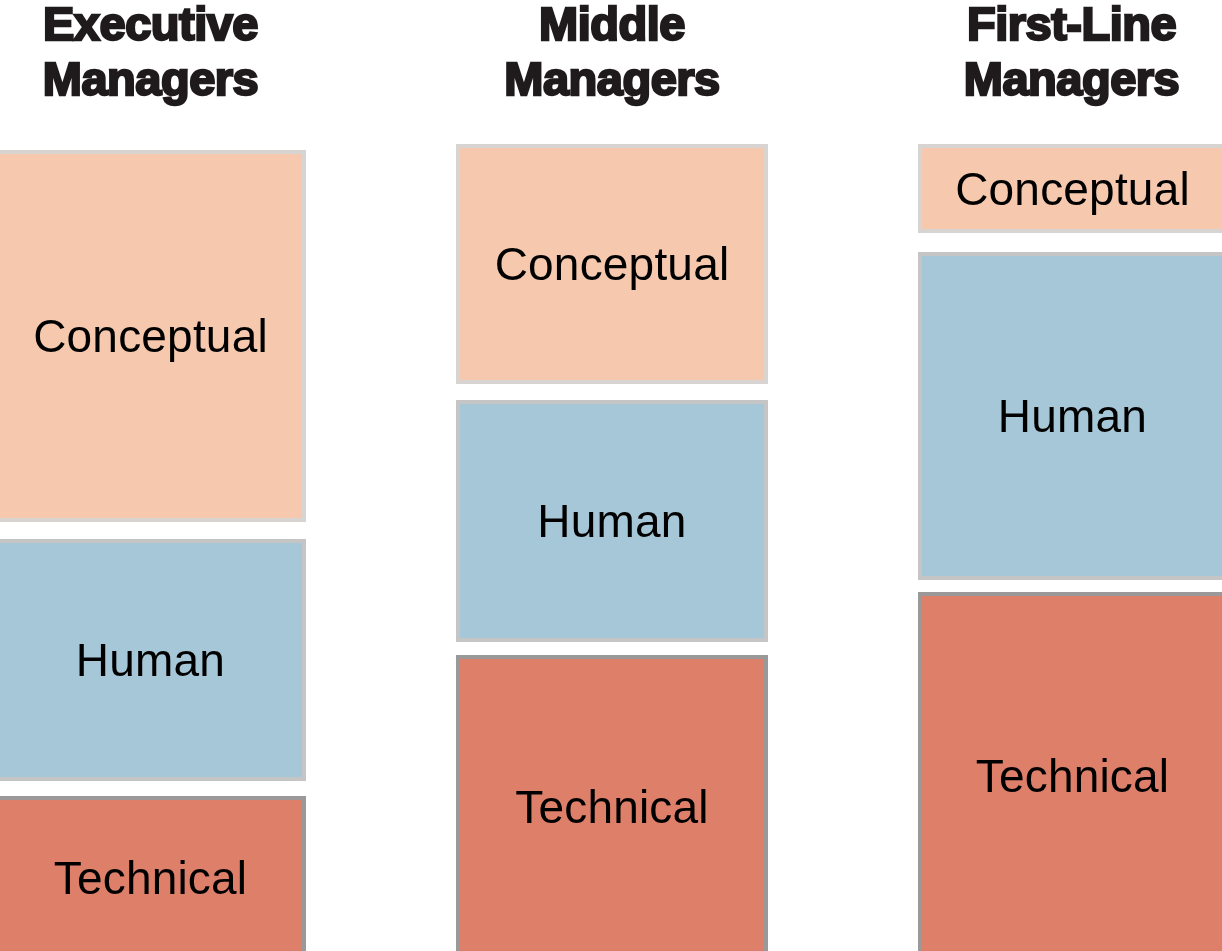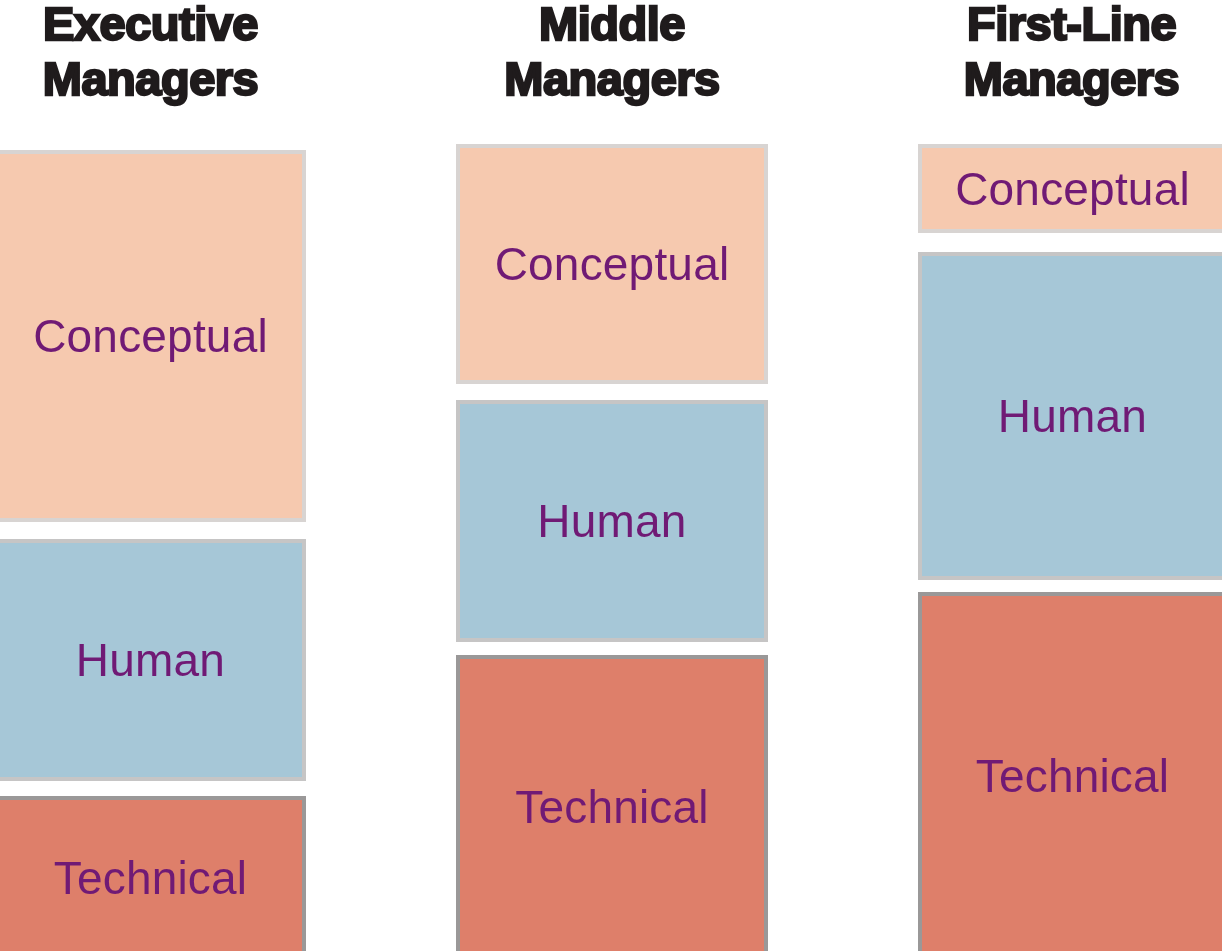--- a/index.html
+++ b/index.html
@@ -29,21 +29,21 @@
     position: absolute;
     box-sizing: border-box;
     border: 4px solid transparent;
     display: flex;
     align-items: center;
     justify-content: center;
   }
   .skill-label {
     font-size: 46px;
     font-weight: 400;
-    color: #701a75;
+    color: #000000;
     letter-spacing: 0.2px;
     white-space: nowrap;
   }
 </style>
 </head>
 <body>
 
 <div class="canvas">
 
   <div class="col-header" style="left: -5px; top: -4px; width: 311px; height: 140px;">

